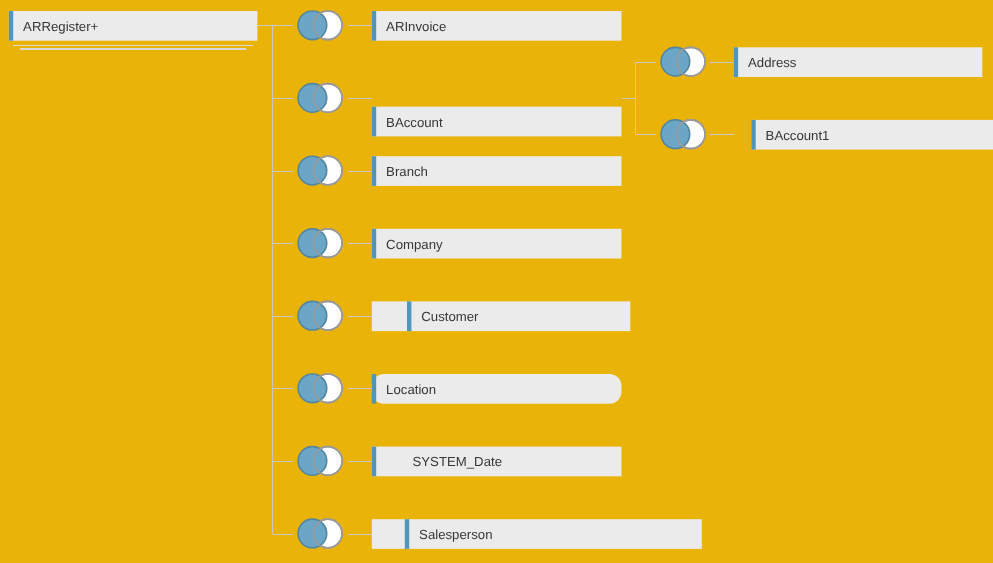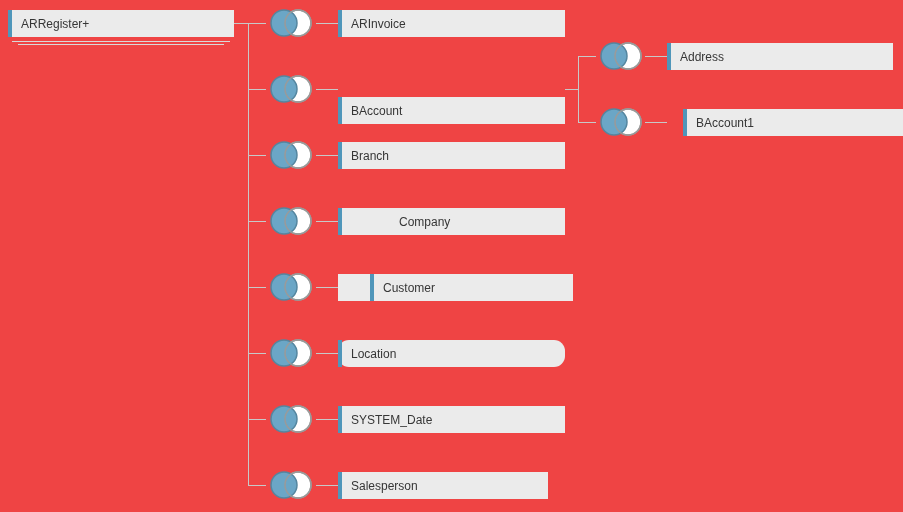--- a/index.html
+++ b/index.html
@@ -1,19 +1,19 @@
 <!DOCTYPE html>
 <html><head>
 <meta charset="utf-8">
 <style>
   html,body{margin:0;padding:0;background:#ffffff;}
   .canvas{
     position:relative;
     width:903px;height:512px;
-    background:#ef4444;
+    background:#eab308;
     font-family:"Liberation Sans", sans-serif;
     font-size:12px;
     color:#363636;
     overflow:hidden;
   }
   svg.lines{position:absolute;left:0;top:0;pointer-events:none;}
   .node{
     position:absolute;
     height:27px;
     background:#ebebeb;
@@ -147,37 +147,37 @@
     <span class="label">ARInvoice</span>
   </div>
   <div class="node" style="left:338px;top:76px;width:227px;margin-top:21px;">
     <span class="accent"></span>
     <span class="label">BAccount</span>
   </div>
   <div class="node" style="left:338px;top:142px;width:227px;">
     <span class="accent"></span>
     <span class="label">Branch</span>
   </div>
-  <div class="node" style="left:338px;top:208px;width:227px;gap:48px;">
+  <div class="node" style="left:338px;top:208px;width:227px;">
     <span class="accent"></span>
     <span class="label">Company</span>
   </div>
   <div class="node" style="left:338px;top:274px;width:203px;padding-left:32px;">
     <span class="accent"></span>
     <span class="label">Customer</span>
   </div>
   <div class="node" style="left:338px;top:340px;width:227px;border-radius:11px;">
     <span class="accent"></span>
     <span class="label">Location</span>
   </div>
-  <div class="node" style="left:338px;top:406px;width:227px;">
+  <div class="node" style="left:338px;top:406px;width:227px;gap:24px;">
     <span class="accent"></span>
     <span class="label">SYSTEM_Date</span>
   </div>
-  <div class="node" style="left:338px;top:472px;width:210px;">
+  <div class="node" style="left:338px;top:472px;width:270px;padding-left:30px;">
     <span class="accent"></span>
     <span class="label">Salesperson</span>
   </div>
 
   <div class="venn" style="left:595px;top:39px;">
     <svg width="52" height="34" viewBox="0 0 52 34">
       <circle cx="33" cy="17" r="13" fill="#ffffff" stroke="#9a9a9a" stroke-width="1.5"></circle>
       <circle cx="19" cy="17" r="13" fill="#6ba6c6" stroke="#55869f" stroke-width="1.5"></circle>
       <circle cx="33" cy="17" r="13" fill="none" stroke="#9a9a9a" stroke-width="1.5"></circle>
     </svg>

